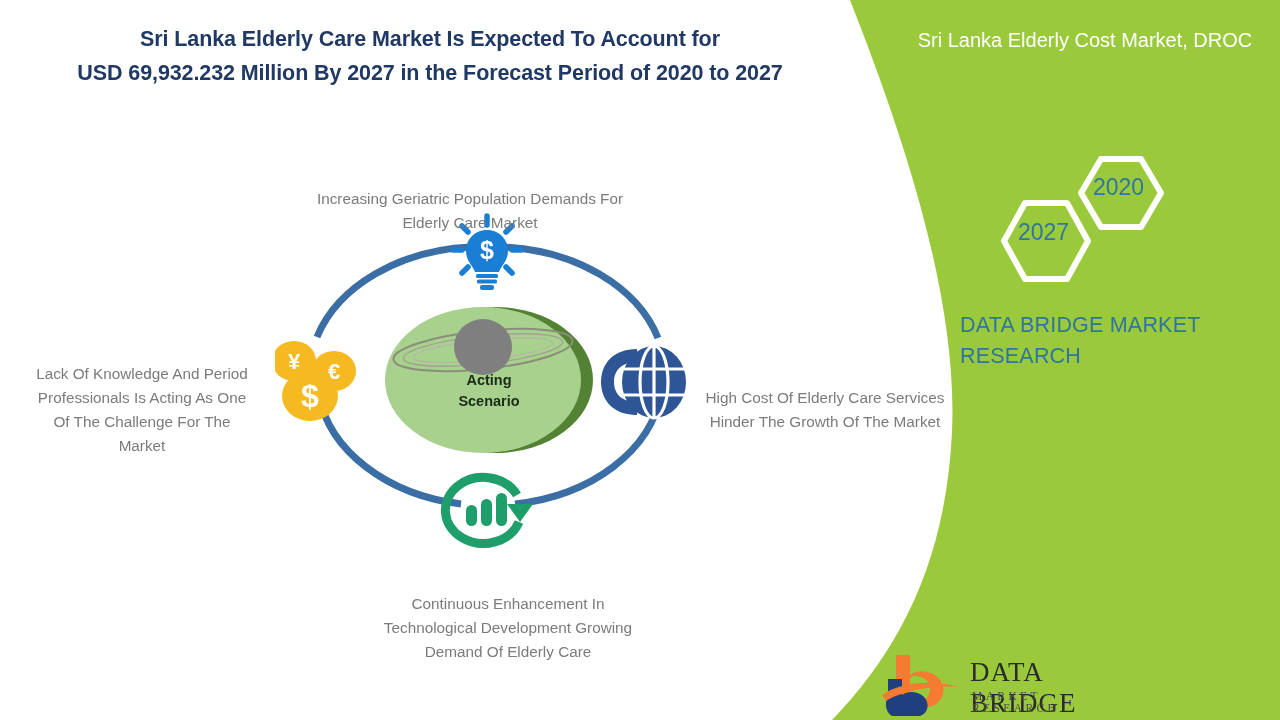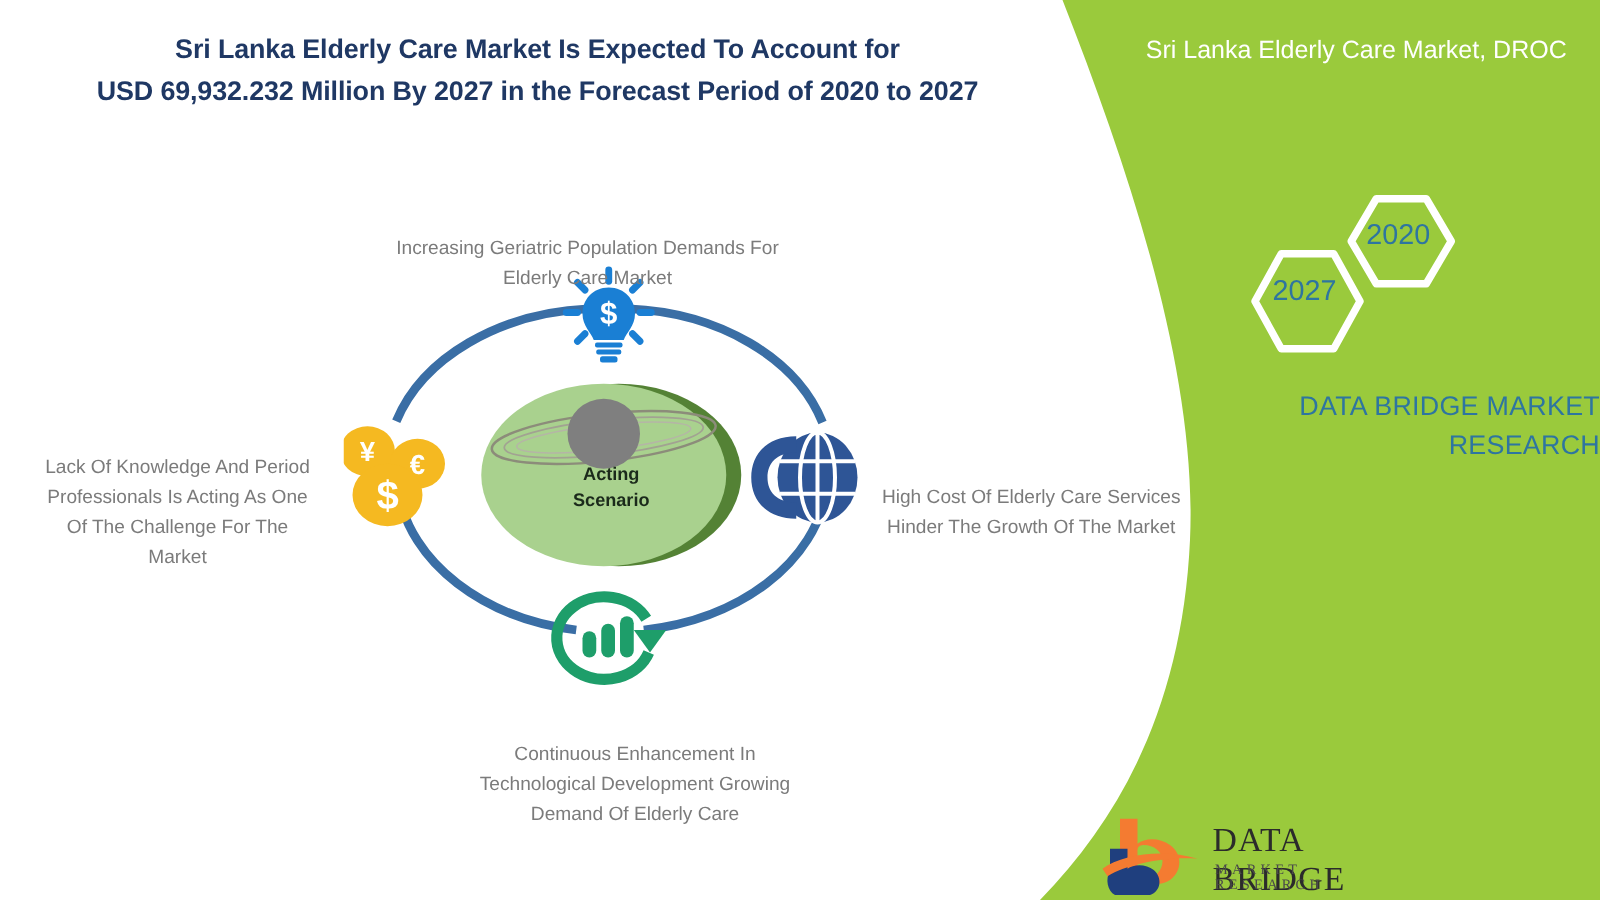--- a/index.html
+++ b/index.html
@@ -52,21 +52,21 @@
     color: #ffffff;
     font-size: 20px;
     line-height: 30px;
     font-weight: 400;
   }
   .brand-text {
     position: absolute;
     left: 960px;
     top: 310px;
     width: 320px;
-    text-align: right;
+    text-align: left;
     color: #2e75a0;
     font-size: 21.5px;
     line-height: 31px;
     font-weight: 500;
     letter-spacing: 0.2px;
   }
 
   
   .hexes {
     position: absolute;
@@ -156,21 +156,21 @@
 
   <svg class="green-panel" viewBox="0 0 1280 720" width="1280" height="720" preserveAspectRatio="none">
     <path d="M 1280 0 L 850 0 C 905 140, 958 300, 952 432 C 946 560, 900 650, 832 720 L 1280 720 Z" fill="#9ACA3C"></path>
   </svg>
 
   <div class="headline">
     <span>Sri Lanka Elderly Care Market Is Expected To Account for</span>
     <span class="l2">USD 69,932.232 Million By 2027 in the Forecast Period of 2020 to 2027</span>
   </div>
 
-  <div class="panel-title">Sri Lanka Elderly Care Market, DROC</div>
+  <div class="panel-title">Sri Lanka Elderly Cost Market, DROC</div>
 
   <div class="hexes">
     <svg width="200" height="140" viewBox="0 0 200 140">
 
       <polygon points="116,14 156,14 176,48 156,82 116,82 96,48" fill="none" stroke="#FFFFFF" stroke-width="6" stroke-linejoin="round"></polygon>
 
       <polygon points="40,58 82,58 103,96 82,134 40,134 19,96" fill="none" stroke="#FFFFFF" stroke-width="6" stroke-linejoin="round"></polygon>
     </svg>
     <span class="hex-label hex-2020">2020</span>
     <span class="hex-label hex-2027">2027</span>

